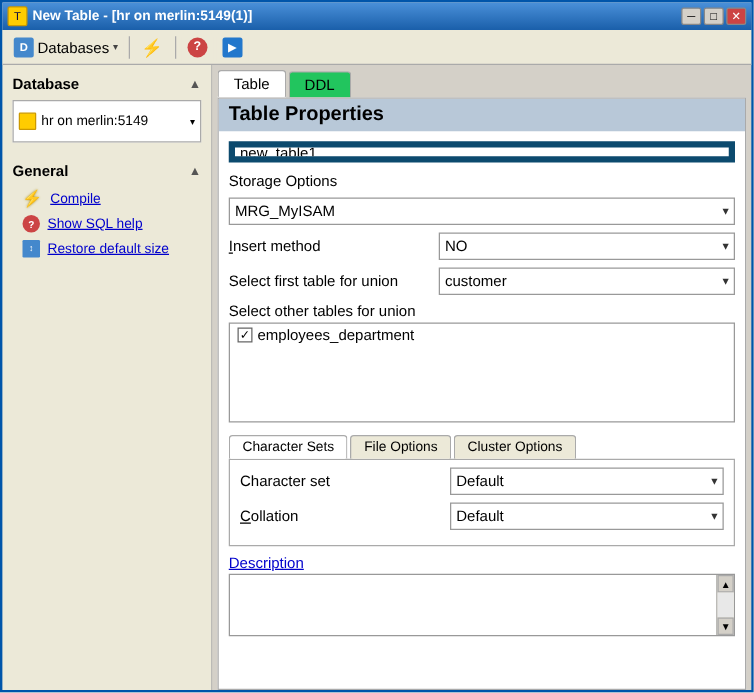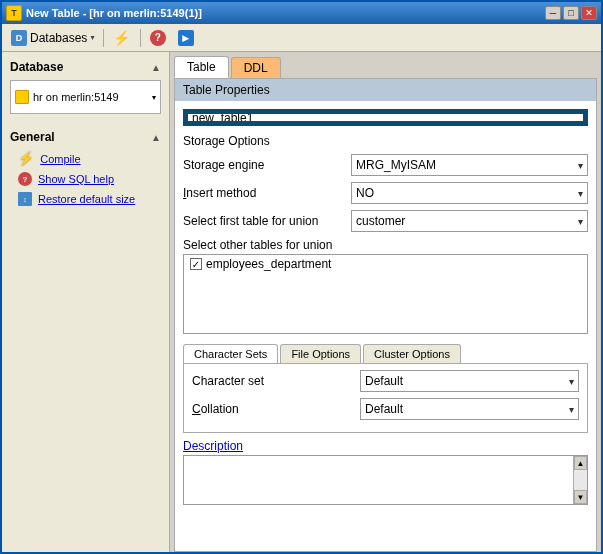--- a/index.html
+++ b/index.html
@@ -39,26 +39,26 @@
     .si-icon-lightning { color: #ffcc00; font-size: 13px; text-shadow: 0 0 2px #aa8800; }
     .si-icon-q { width: 14px; height: 14px; background: #cc4444; border-radius: 50%; display: flex; align-items: center; justify-content: center; color: white; font-size: 8px; font-weight: bold; }
     .si-icon-resize { width: 14px; height: 14px; background: #4488cc; border-radius: 1px; display: flex; align-items: center; justify-content: center; color: white; font-size: 7px; }
     .si-label { color: #0000cc; text-decoration: underline; font-size: 11px; }
 
     
     .content { flex: 1; display: flex; flex-direction: column; overflow: hidden; background: #d4d0c8; }
 
     
     .tabs-row { display: flex; align-items: flex-end; padding: 4px 4px 0 4px; gap: 2px; background: #d4d0c8; flex-shrink: 0; }
-    .tab { padding: 3px 12px; background: #fdba74; border: 1px solid #aaa; border-bottom: none; cursor: pointer; font-size: 12px; border-radius: 3px 3px 0 0; }
+    .tab { padding: 3px 12px; background: #22c55e; border: 1px solid #aaa; border-bottom: none; cursor: pointer; font-size: 12px; border-radius: 3px 3px 0 0; }
     .tab.active { background: white; border-bottom: 1px solid white; z-index: 1; font-weight: normal; }
 
     
     .properties-panel { flex: 1; background: white; border: 1px solid #aaa; margin: 0 4px; display: flex; flex-direction: column; overflow: hidden; }
-    .panel-header { background: #b8c8d8; padding: 4px 8px; font-weight: normal; font-size: 12px; flex-shrink: 0; }
+    .panel-header { background: #b8c8d8; padding: 4px 8px; font-weight: bold; font-size: 16px; flex-shrink: 0; }
 
     .form-area { padding: 8px; display: flex; flex-direction: column; gap: 6px; flex: 1; overflow: hidden; }
 
     .form-row { display: flex; align-items: center; gap: 8px; }
     .form-label { width: 160px; flex-shrink: 0; font-size: 12px; }
     .form-label .underline-char { text-decoration: underline; }
     .form-input { flex: 1; height: 17px; border: 5px solid #0c4a6e; padding: 1px 4px; font-size: 12px; }
     .form-select { flex: 1; height: 22px; background: white; border: 1px solid #999; padding: 1px 4px; font-size: 12px; display: flex; align-items: center; justify-content: space-between; cursor: pointer; }
     .select-arrow { font-size: 10px; color: #333; }
 
@@ -171,21 +171,20 @@
 
           <div class="form-row">
             <input class="form-input" type="text" value="new_table1" style="">
           </div>
 
           <div class="form-row">
             <span class="section-label">Storage Options</span>
           </div>
 
           <div class="form-row">
-            <span class="form-label">Storage engine</span>
             <div class="form-select">
               <span>MRG_MyISAM</span>
               <span class="select-arrow">▾</span>
             </div>
           </div>
 
           <div class="form-row">
             <span class="form-label"><span class="underline-char">I</span>nsert method</span>
             <div class="form-select">
               <span>NO</span>

